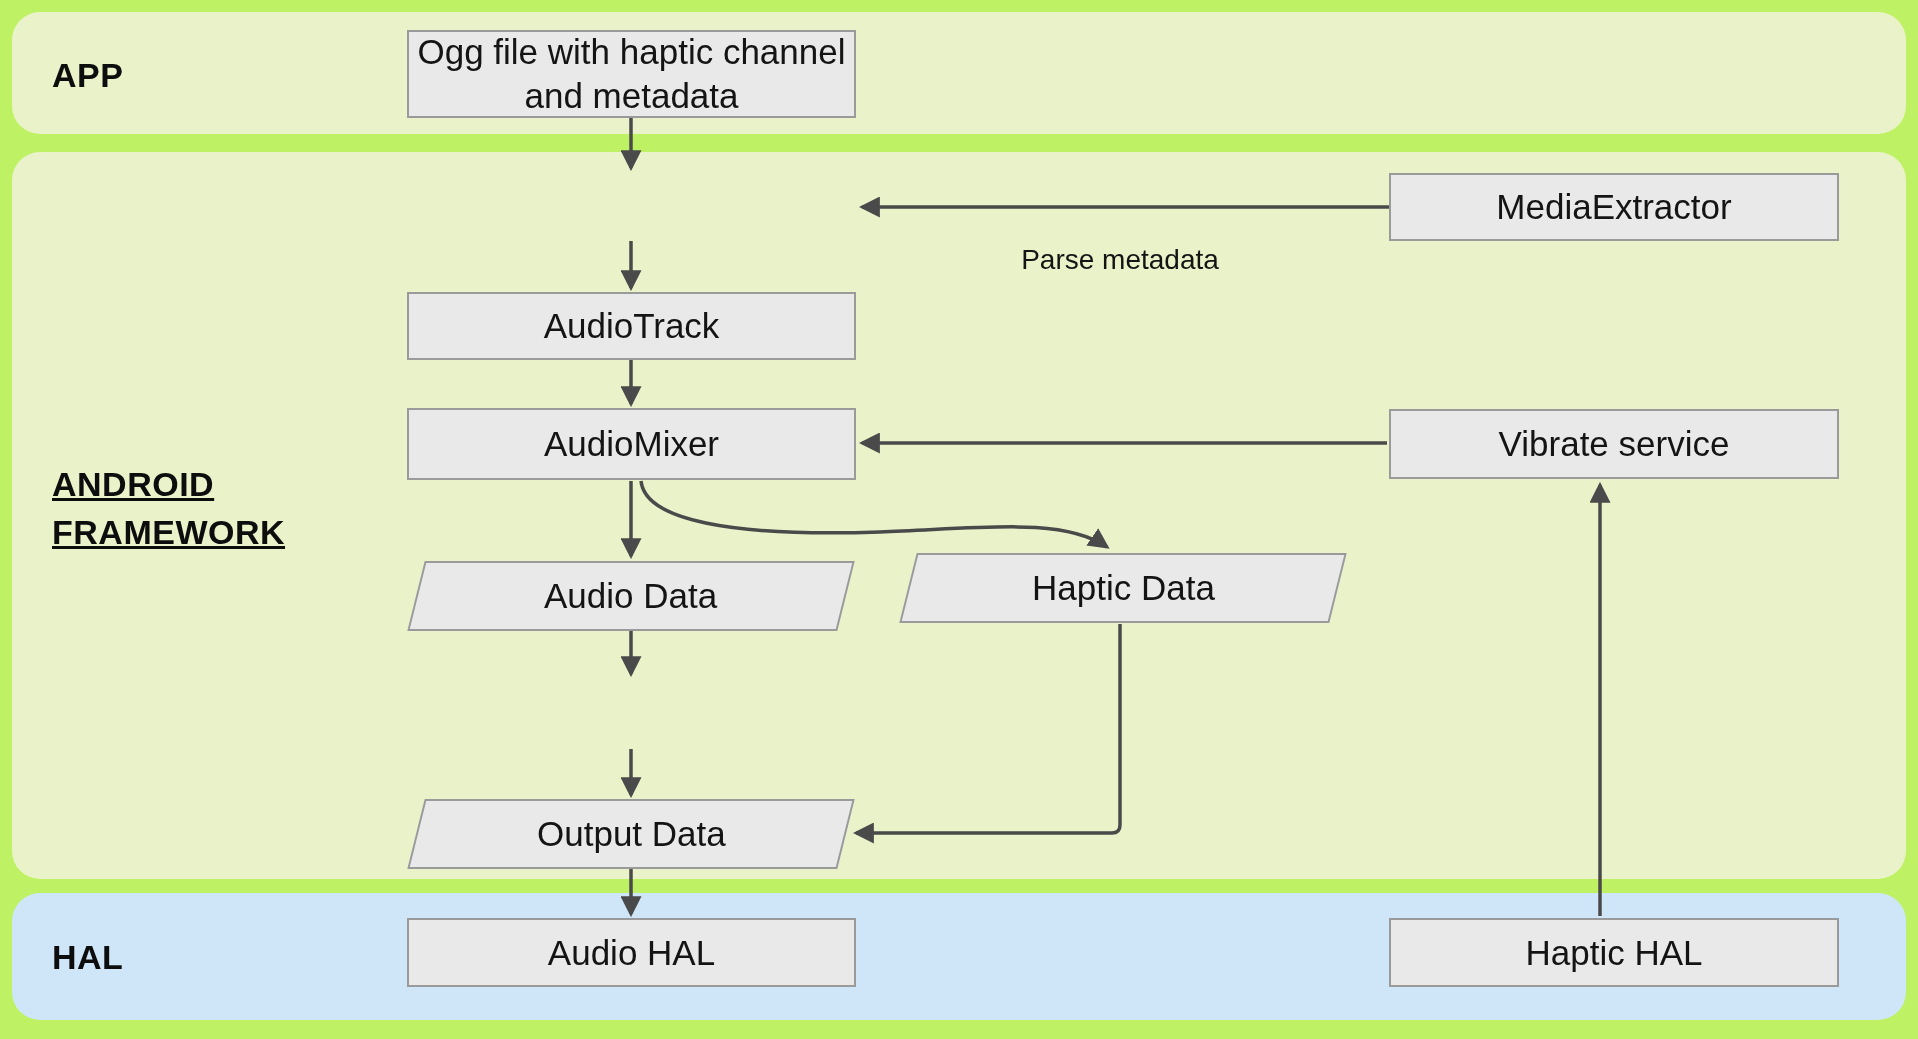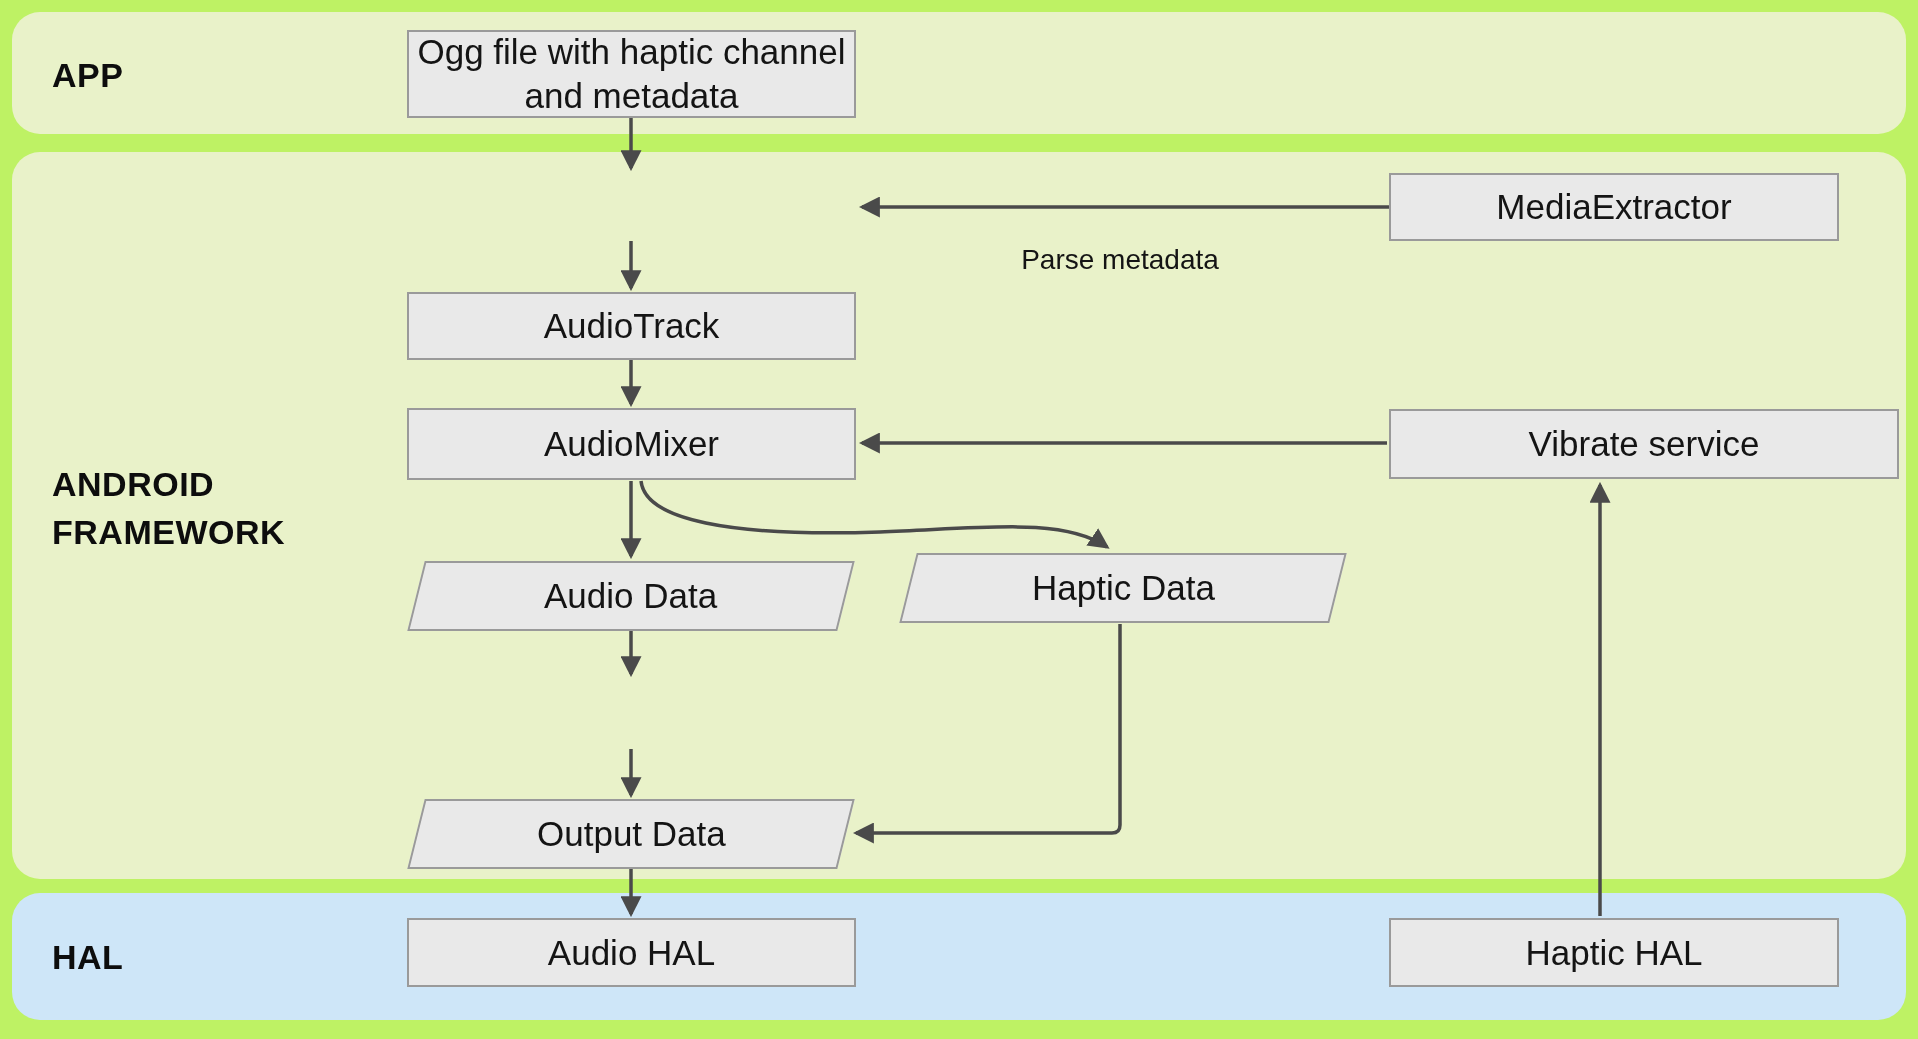--- a/index.html
+++ b/index.html
@@ -10,21 +10,21 @@
   
   .band{position:absolute;left:12px;width:1894px;border-radius:28px;}
   .band-app{top:12px;height:122px;background:#e9f2c9;}
   .band-framework{top:152px;height:727px;background:#e9f2c9;}
   .band-hal{top:893px;height:127px;background:#cee6f8;}
   .band-label{
     position:absolute;left:52px;font-weight:700;font-size:34px;line-height:48px;
     color:#0d0d0d;letter-spacing:.5px;
   }
   .lbl-app{top:51px;}
-  .lbl-framework{top:460px;width:300px;}
+  .lbl-framework{top:460px;width:300px;text-decoration:underline;}
   .lbl-hal{top:933px;}
   
   svg.arrows{position:absolute;left:0;top:0;width:1918px;height:1039px;}
   
   .node{
     position:absolute;box-sizing:border-box;background:#e9e9e9;border:2px solid #9a9a9a;
     display:flex;align-items:center;justify-content:center;text-align:center;
     font-size:35px;color:#141414;
   }
   .nl{display:block;line-height:44px;}
@@ -36,21 +36,21 @@
   .n-audiotrack {left:407px;top:292px;width:449px;height:68px;}
   .n-audiomixer {left:407px;top:408px;width:449px;height:72px;}
   .n-audioeffect{left:407px;top:678px;width:449px;height:71px;}
   .n-audiohal   {left:407px;top:918px;width:449px;height:69px;}
   
   .n-audiodata  {left:416px;top:561px;width:430px;height:70px;}
   .n-outputdata {left:416px;top:799px;width:430px;height:70px;}
   .n-hapticdata {left:908px;top:553px;width:430px;height:70px;}
   
   .n-mediaextractor{left:1389px;top:173px;width:450px;height:68px;}
-  .n-vibrate       {left:1389px;top:409px;width:510px;height:70px;}
+  .n-vibrate       {left:1389px;top:409px;width:450px;height:70px;}
   .n-haptichal     {left:1389px;top:918px;width:450px;height:69px;}
   
   .edge-label{
     position:absolute;left:995px;top:244px;width:250px;text-align:center;
     font-size:28px;color:#141414;
   }
 </style>
 </head>
 <body>
 

